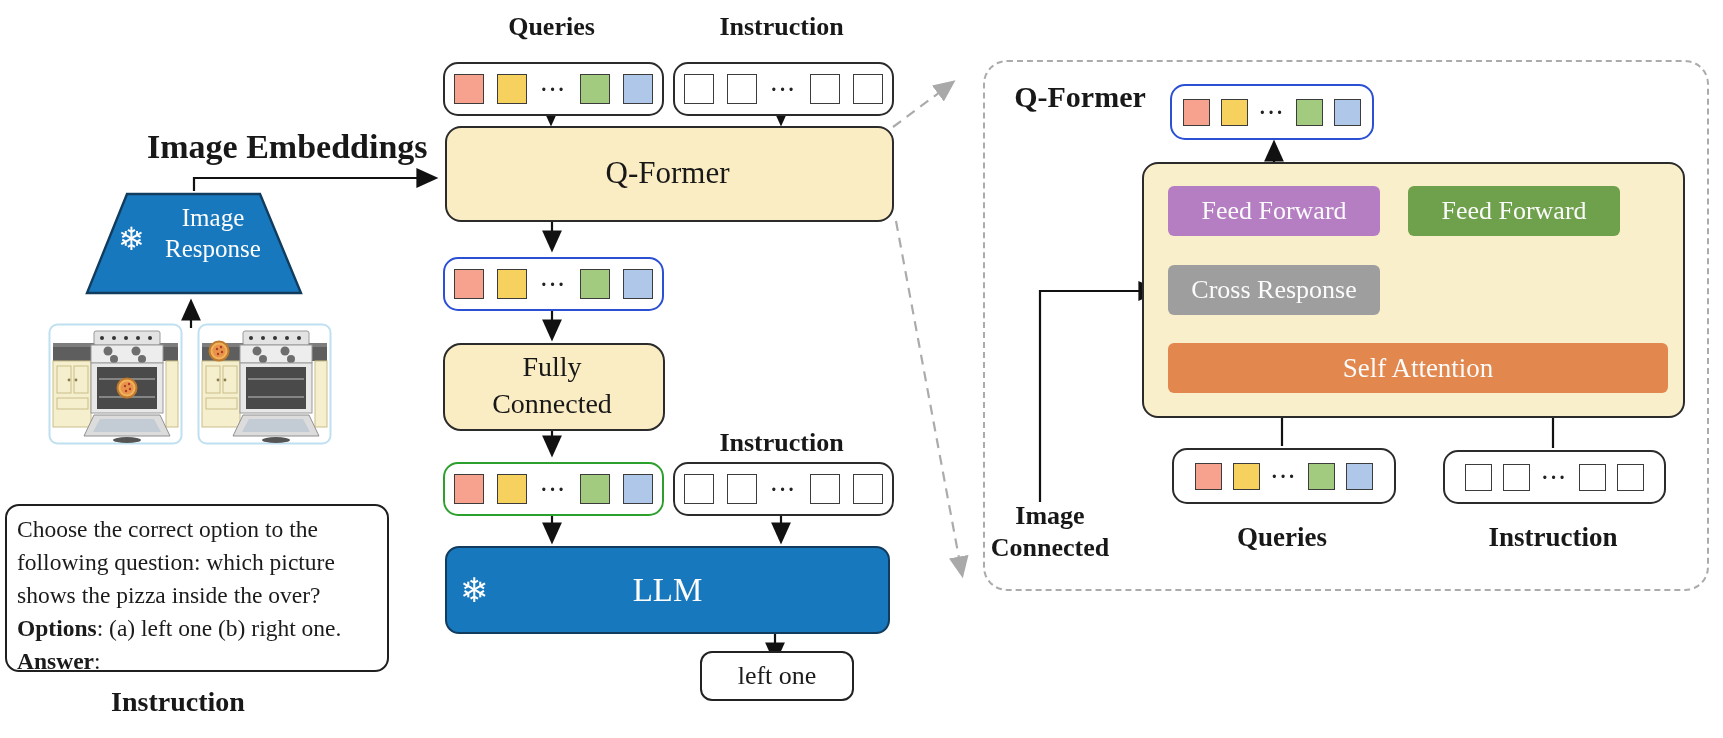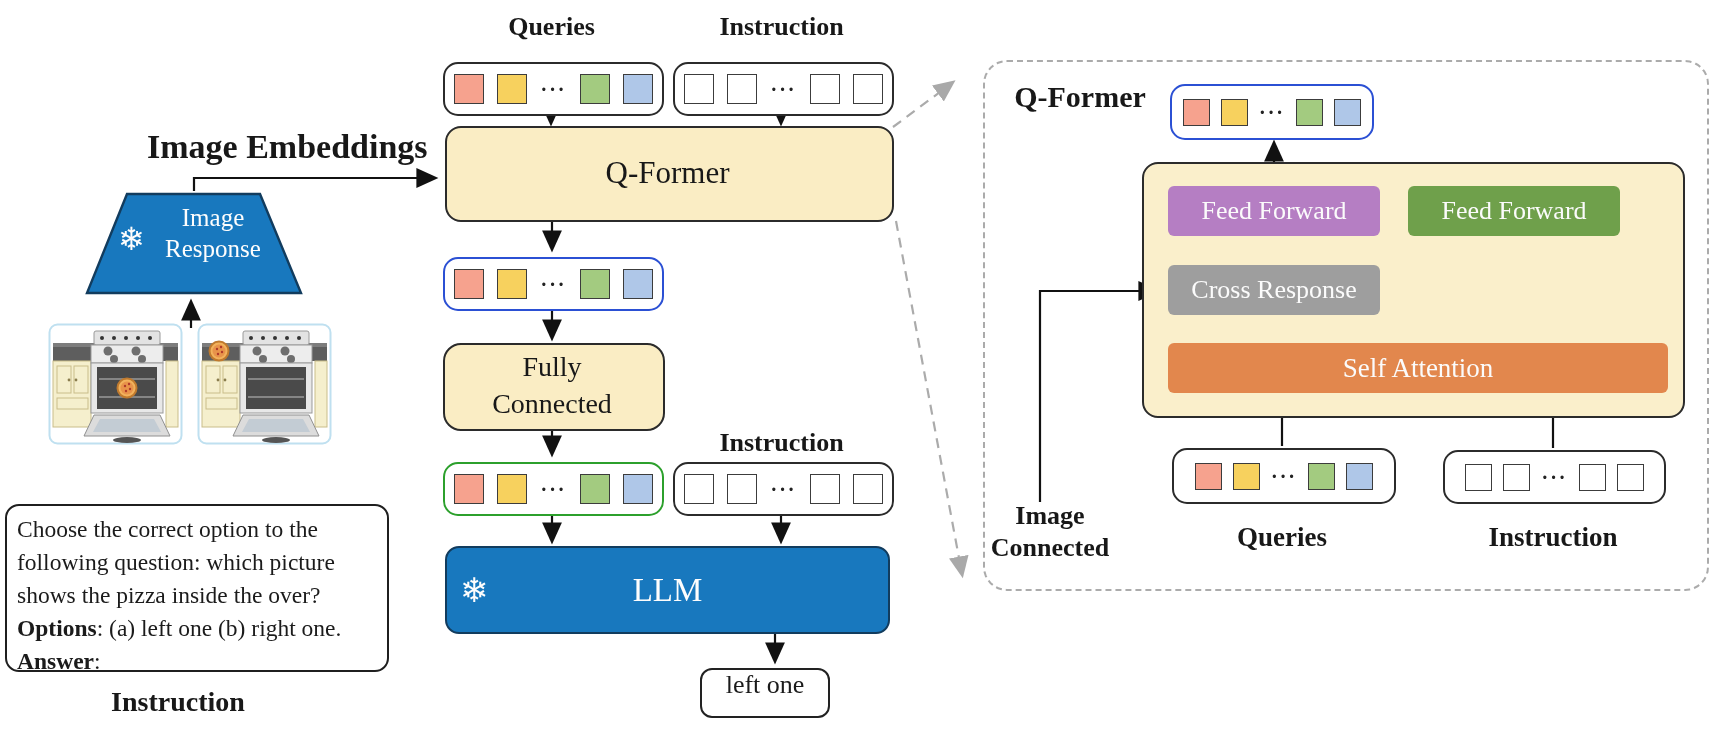--- a/index.html
+++ b/index.html
@@ -21,23 +21,23 @@
   .row-small .tok{width:27px;height:27px;}
   .module{position:absolute;border-radius:6px;color:#fbfbfb;display:flex;align-items:center;
        justify-content:center;font-family:"Liberation Serif",serif;}
   .white-text{color:#fdfdfd;}
   svg.overlay{position:absolute;left:0;top:0;pointer-events:none;}
   .dashed-panel{position:absolute;left:983px;top:60px;width:726px;height:531px;
        border:2px dashed #ababab;border-radius:24px;box-sizing:border-box;}
   .instr-box{position:absolute;left:5px;top:504px;width:384px;height:168px;background:#fff;
        border:2.4px solid #1f1f1f;border-radius:14px;box-sizing:border-box;
        font-size:23.5px;line-height:33px;padding:7px 10px;font-family:"Liberation Serif",serif;}
-  .resp-box{position:absolute;left:700px;top:668px;width:130px;height:50px;background:#fff;
+  .resp-box{position:absolute;left:700px;top:651px;width:154px;height:50px;background:#fff;
        border:2.2px solid #222;border-radius:12px;box-sizing:border-box;display:flex;
-       align-items:flex-start;justify-content:center;font-size:26px;}
+       align-items:center;justify-content:center;font-size:26px;}
   .scene{position:absolute;width:135px;height:122px;}
 </style>
 </head>
 <body>
 
 <div id="stage">
 
   <svg class="overlay" width="1723" height="738">
     <defs>
       <marker id="ah" markerWidth="11" markerHeight="10" refX="8" refY="4.5" orient="auto">

